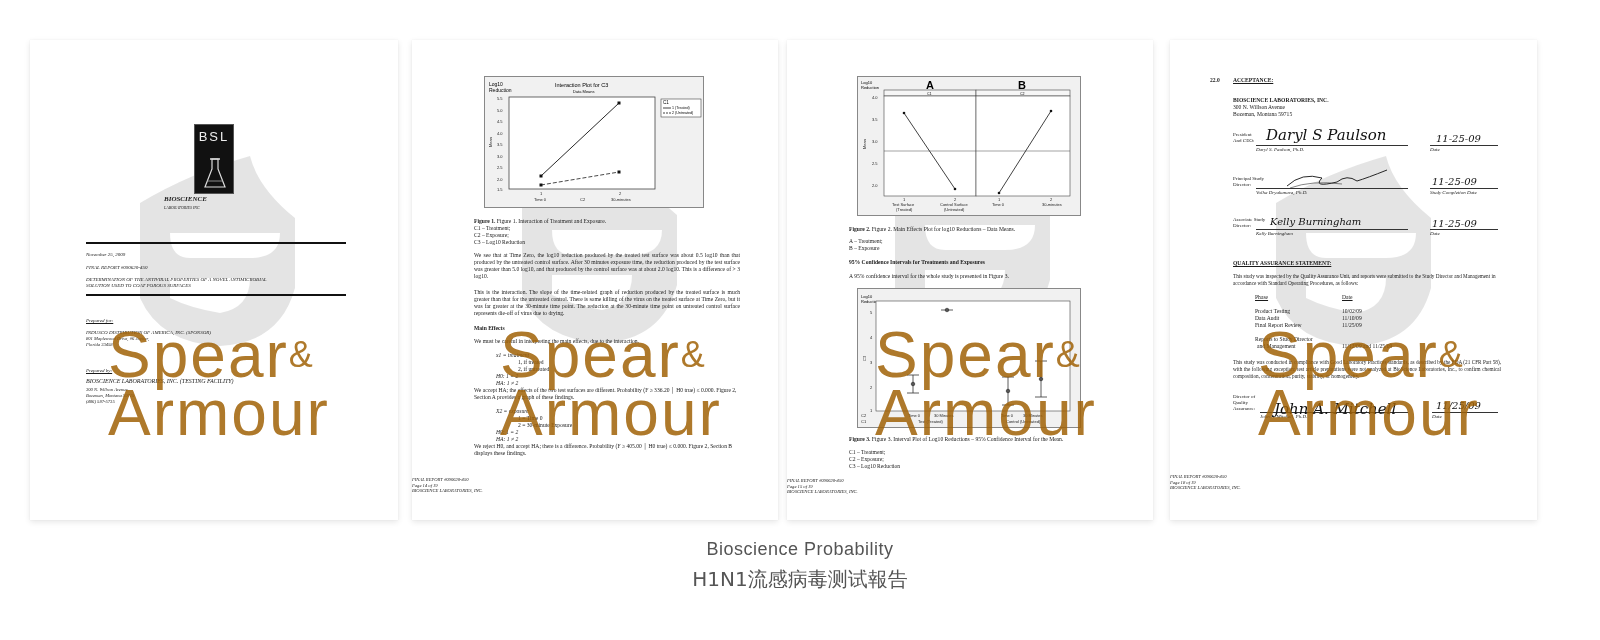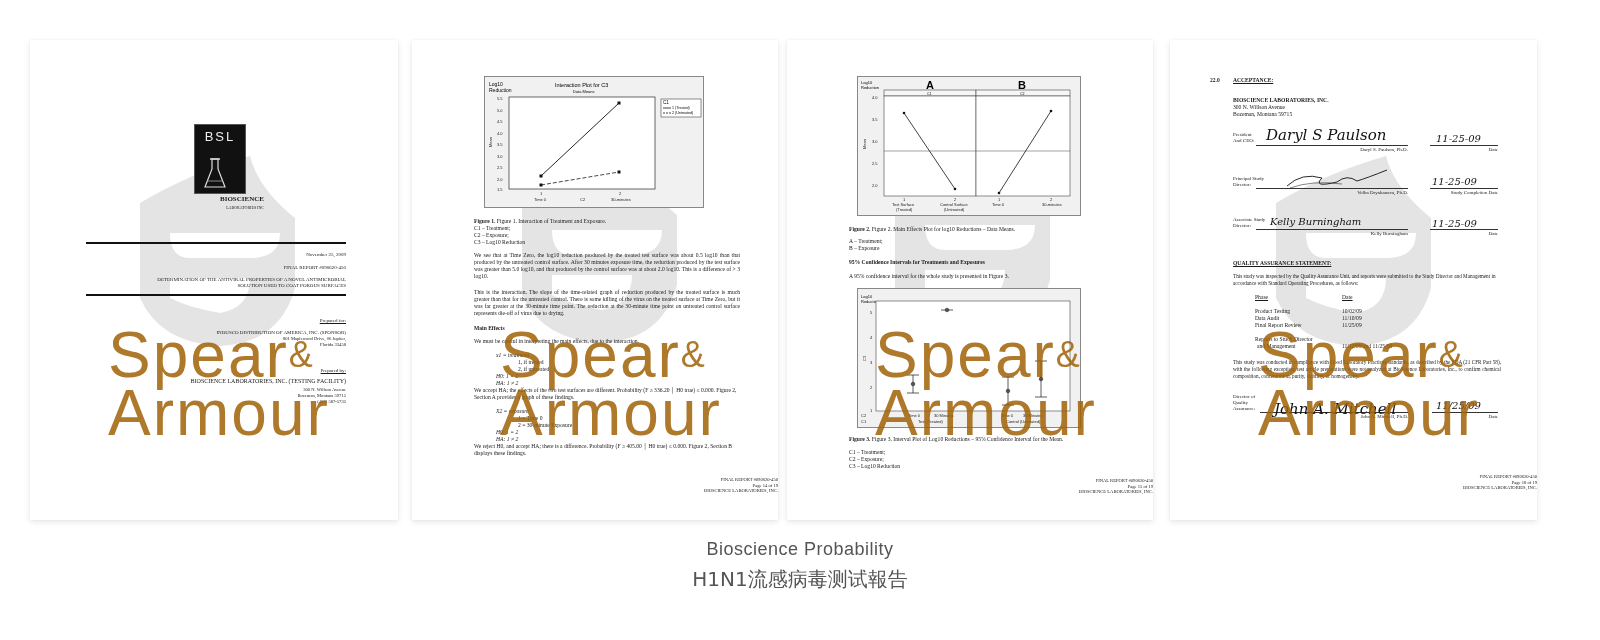--- a/index.html
+++ b/index.html
@@ -11,35 +11,35 @@
     box-shadow: 0 2px 6px rgba(0,0,0,0.10), 0 0 1px rgba(0,0,0,0.08);
     overflow: hidden;
   }
   #p1 { left: 30px; width: 368px; }
   #p2 { left: 412px; width: 366px; }
   #p3 { left: 787px; width: 366px; }
   #p4 { left: 1170px; width: 367px; }
 
   .abs { position: absolute; }
   .t { font-family: "Liberation Serif", serif; font-size: 5.6px; line-height: 7px; color: #1a1a1a; }
-  .tc { text-align: right; }
+  .tc { text-align: left; font-style: italic; }
   .b { font-weight: bold; }
   .u { text-decoration: underline; }
   .i { font-style: italic; }
 
   
   .wm-shield { position: absolute; opacity: 0.55; pointer-events: none; }
   .wm-text {
     position: absolute; font-family: "Liberation Sans", sans-serif; color: #a16207;
     font-size: 64px; line-height: 58px; letter-spacing: 2px; pointer-events: none; opacity: 0.85;
   }
   .wm-amp { font-size: 36px; vertical-align: top; }
 
   
-  .logo-box { position: absolute; left: 164px; top: 84px; width: 52px; height: 70px; background: #111; border: 1.5px solid #555; }
+  .logo-box { position: absolute; left: 164px; top: 84px; width: 40px; height: 70px; background: #111; border: 1.5px solid #555; }
   .logo-box .bsl { position: absolute; top: 4px; left: 0; width: 100%; text-align: center; color: #eee; font-family: "Liberation Sans", sans-serif; font-size: 13px; letter-spacing: 2px; }
   .rule { position: absolute; height: 2px; background: #111; }
 
   
   .chart-frame { position: absolute; border: 1px solid #888; background: #f1f1f1; }
 
   
   .sigline { position: absolute; height: 0; border-top: 0.8px solid #333; }
   .sig { position: absolute; font-family: "DejaVu Serif", serif; font-style: italic; color: #111; }
 

